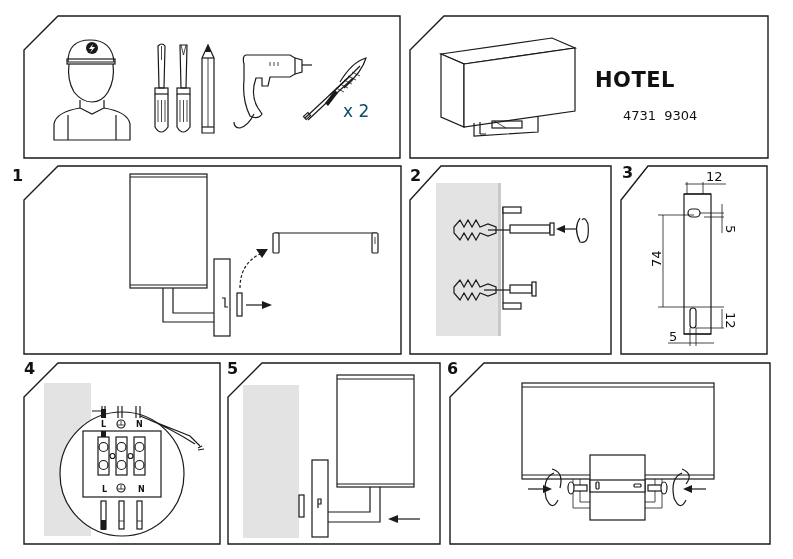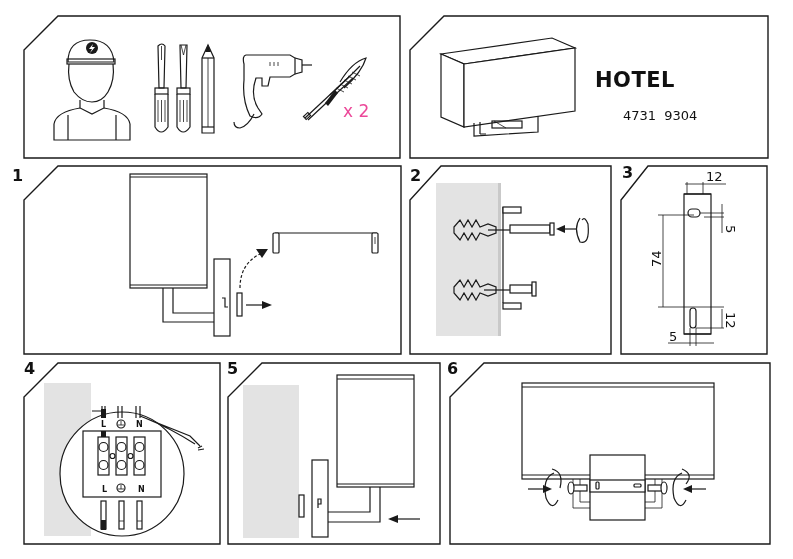--- a/index.html
+++ b/index.html
@@ -8,21 +8,21 @@
   .panel svg { position: absolute; left: 0; top: 0; overflow: visible; }
   .frame { fill: #ffffff; stroke: #1a1a1a; stroke-width: 1.4; }
   .ln { fill: none; stroke: #1a1a1a; stroke-width: 1.2; }
   .lnt { fill: none; stroke: #1a1a1a; stroke-width: 0.8; }
   .fillw { fill: #ffffff; stroke: #1a1a1a; stroke-width: 1.2; }
   .wall { fill: #e3e3e3; stroke: none; }
   .blk { fill: #1a1a1a; stroke: none; }
   .step-num { position: absolute; font-family: "DejaVu Sans", sans-serif; font-weight: bold; font-size: 16px; color: #111; }
   .title { position: absolute; font-family: "DejaVu Sans", sans-serif; font-weight: bold; font-size: 21px; color: #111; letter-spacing: 0.5px; }
   .code { position: absolute; font-family: "DejaVu Sans", sans-serif; font-size: 13px; color: #111; word-spacing: 4px; }
-  .qty { position: absolute; font-family: "DejaVu Sans", sans-serif; font-size: 17px; color: #ec4899; }
+  .qty { position: absolute; font-family: "DejaVu Sans", sans-serif; font-size: 17px; color: #0c4a6e; }
   .dim { font-family: "DejaVu Sans", sans-serif; font-size: 13px; fill: #111; }
   .term { font-family: "DejaVu Sans", sans-serif; font-size: 8px; font-weight: bold; fill: #111; }
 </style>
 </head>
 <body>
 
 <div class="panel" style="left:0;top:0;width:400px;height:160px;">
   <svg width="400" height="160">
     <path class="frame" d="M58 16 L400 16 L400 158 L24 158 L24 50 Z"></path>
   </svg>

